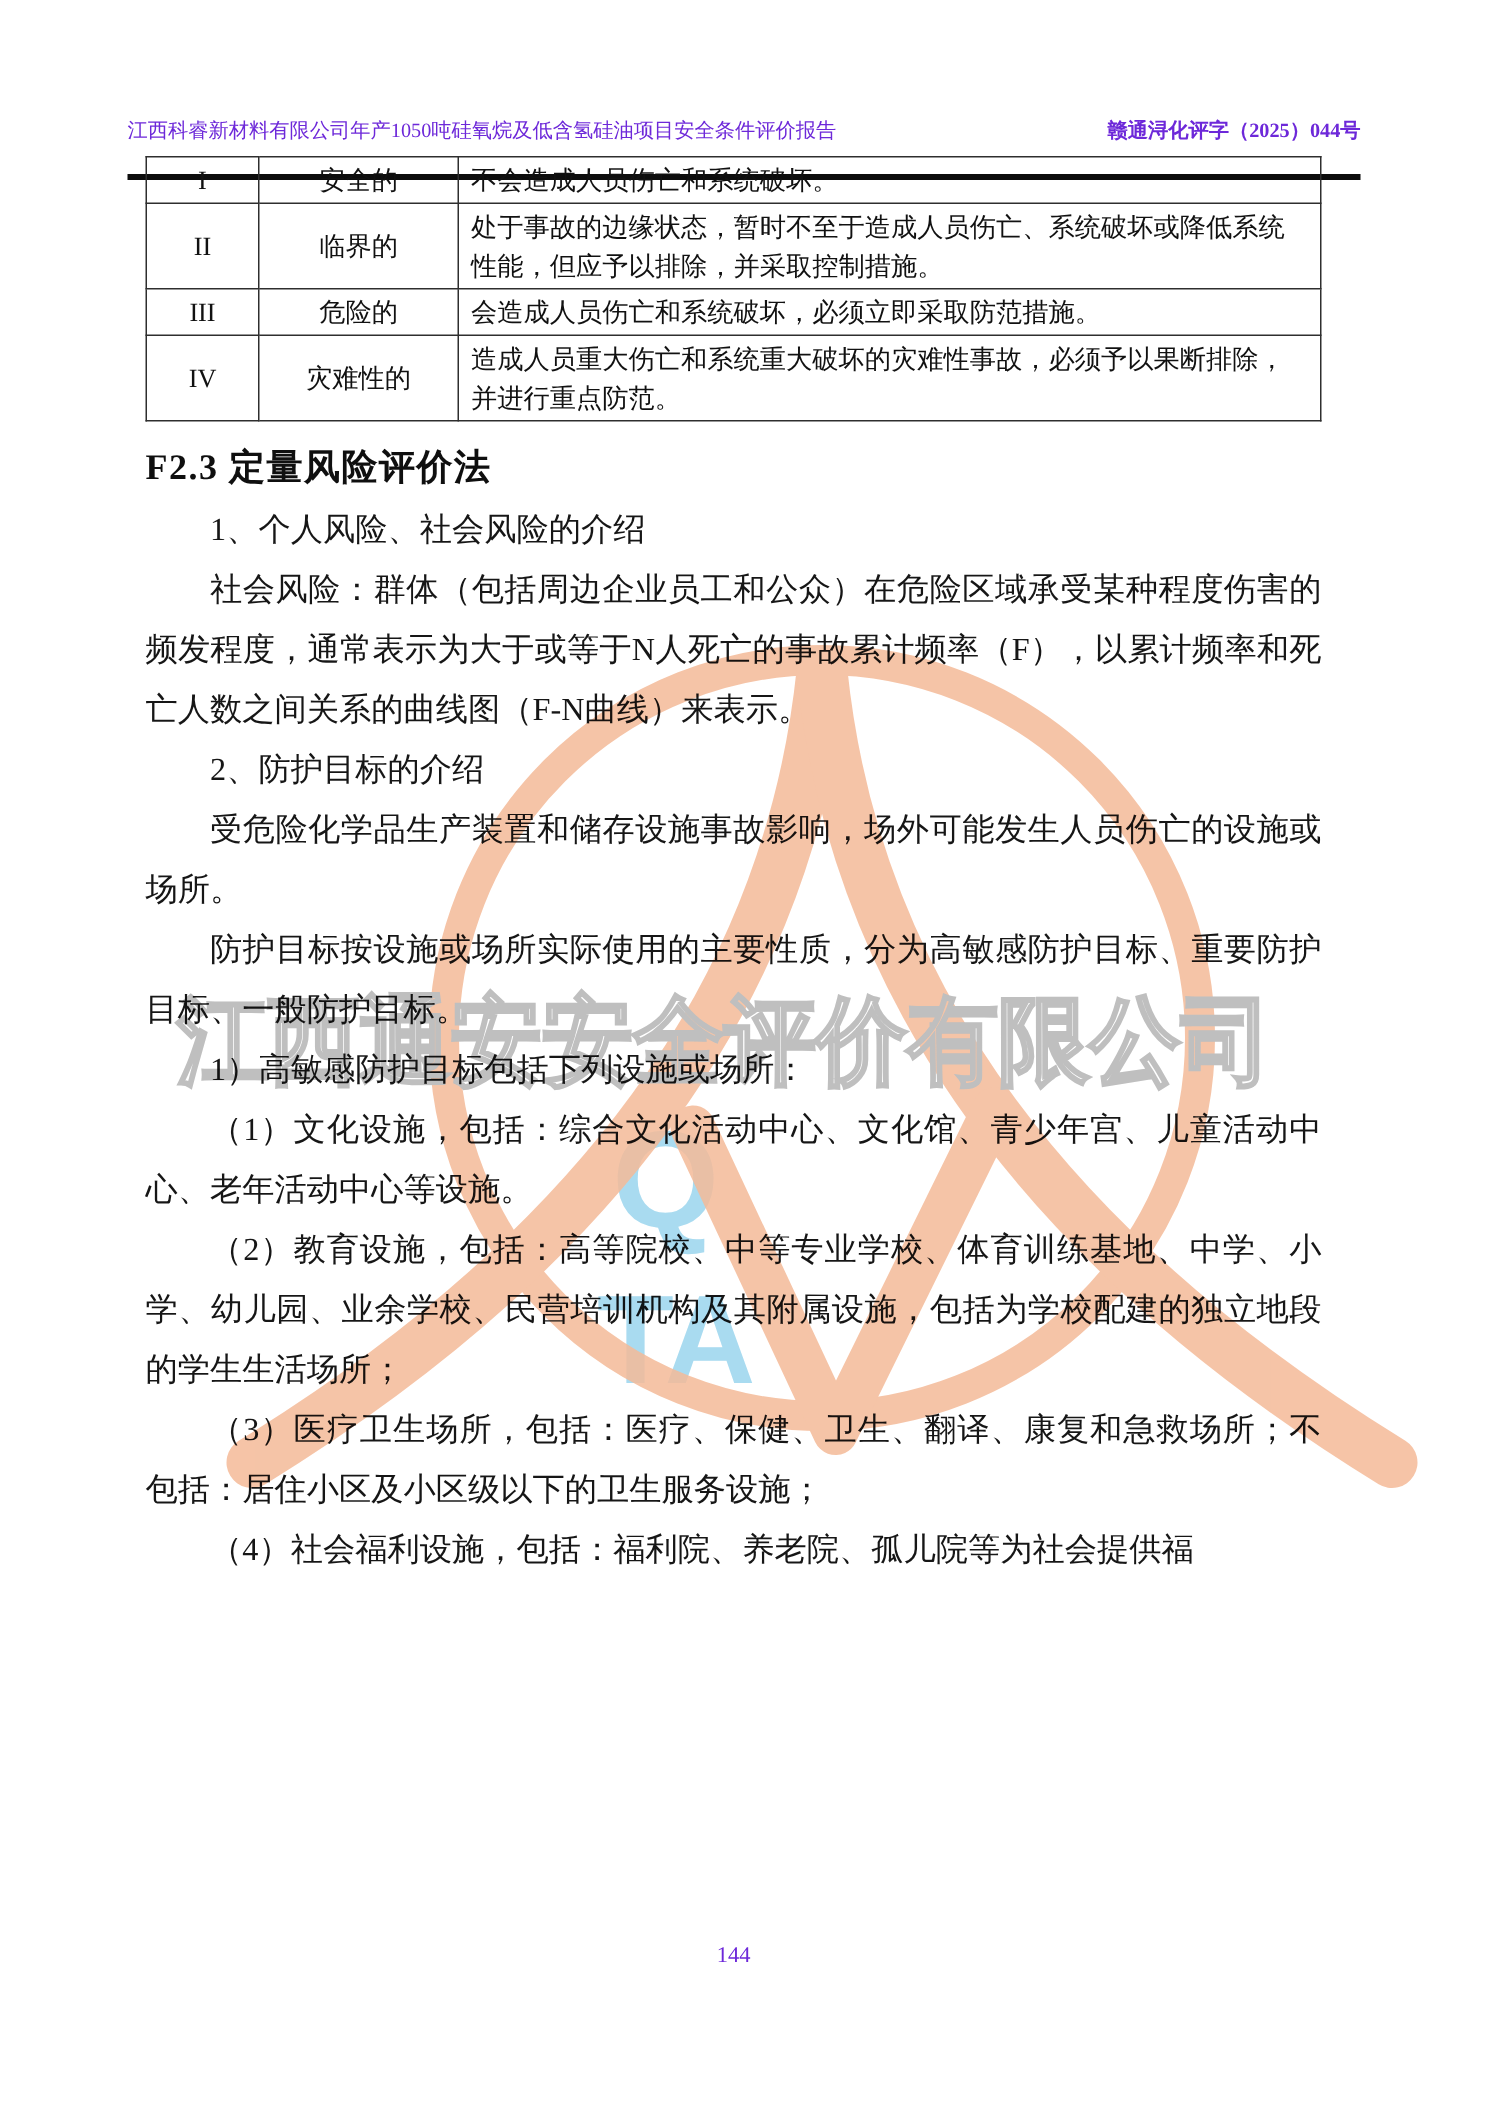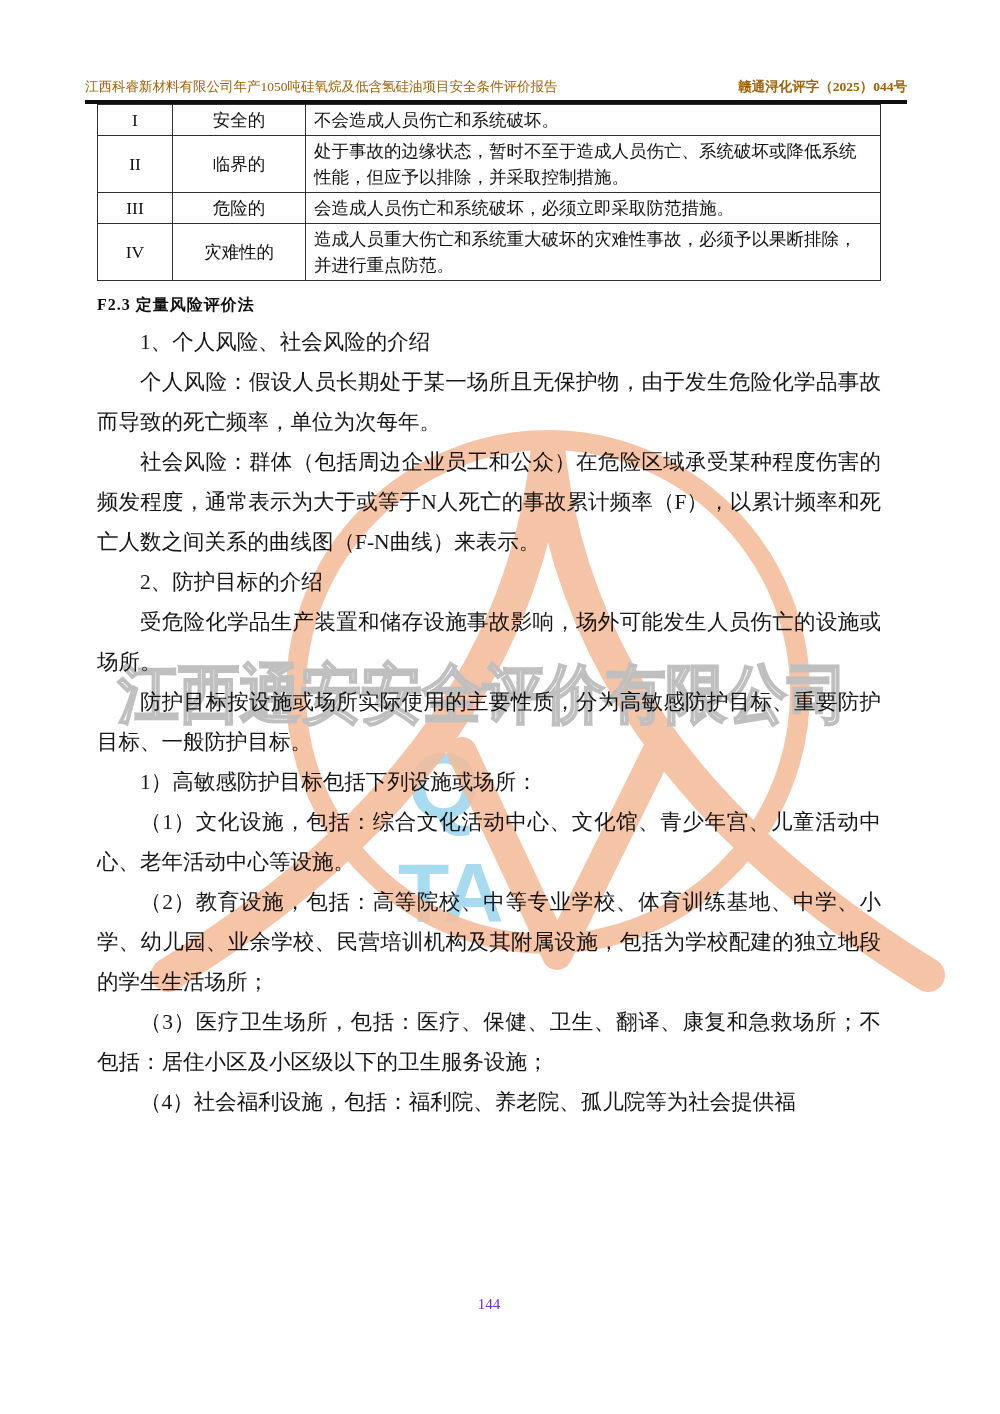--- a/index.html
+++ b/index.html
@@ -10,42 +10,42 @@
     font-family:"Liberation Serif","DejaVu Serif",serif;
     color:#1c1c1c;
     overflow:hidden;
   }
   
   .header{
     position:absolute;left:85px;top:78px;width:822px;
     display:flex;justify-content:space-between;align-items:flex-end;
     font-size:13.5px;
     border-bottom:4px solid #0d0d0d;
-    padding-bottom:4px;
-    color:#a16207;
+    padding-bottom:20px;
+    color:#6d28d9;
   }
   .header .h-right{font-weight:bold;}
   
   .content{position:absolute;left:97px;top:104px;width:784px;}
   table.sev{
     width:100%;border-collapse:collapse;
     font-size:17.5px;line-height:26px;color:#111;
   }
   table.sev td{
     border:1.5px solid #2e2e2e;
     padding:2px 8px;
     vertical-align:middle;
   }
   table.sev td.lvl{width:58px;text-align:center;}
   table.sev td.nm{width:116px;text-align:center;}
   table.sev td.c{}
   table.sev td.l{text-align:left;}
   .sec-heading{
     margin:14px 0 6px 0;
-    font-size:16px;font-weight:bold;color:#0f0f0f;
+    font-size:24px;font-weight:bold;color:#0f0f0f;
     letter-spacing:1px;
   }
   .body p{
     margin:0;
     font-size:21.5px;
     line-height:40px;
     text-indent:2em;
     text-align:justify;
     color:#161616;
   }
@@ -96,21 +96,20 @@
             <td class="nm">灾难性的</td>
             <td class="l">造成人员重大伤亡和系统重大破坏的灾难性事故，必须予以果断排除，并进行重点防范。</td>
           </tr>
         </tbody>
     </table>
 
     <div class="sec-heading">F2.3 定量风险评价法</div>
 
     <div class="body">
         <p>1、个人风险、社会风险的介绍</p>
-        <p>个人风险：假设人员长期处于某一场所且无保护物，由于发生危险化学品事故而导致的死亡频率，单位为次每年。</p>
         <p>社会风险：群体（包括周边企业员工和公众）在危险区域承受某种程度伤害的频发程度，通常表示为大于或等于N人死亡的事故累计频率（F），以累计频率和死亡人数之间关系的曲线图（F-N曲线）来表示。</p>
         <p>2、防护目标的介绍</p>
         <p>受危险化学品生产装置和储存设施事故影响，场外可能发生人员伤亡的设施或场所。</p>
         <p>防护目标按设施或场所实际使用的主要性质，分为高敏感防护目标、重要防护目标、一般防护目标。</p>
         <p>1）高敏感防护目标包括下列设施或场所：</p>
         <p>（1）文化设施，包括：综合文化活动中心、文化馆、青少年宫、儿童活动中心、老年活动中心等设施。</p>
         <p>（2）教育设施，包括：高等院校、中等专业学校、体育训练基地、中学、小学、幼儿园、业余学校、民营培训机构及其附属设施，包括为学校配建的独立地段的学生生活场所；</p>
         <p>（3）医疗卫生场所，包括：医疗、保健、卫生、翻译、康复和急救场所；不包括：居住小区及小区级以下的卫生服务设施；</p>
         <p>（4）社会福利设施，包括：福利院、养老院、孤儿院等为社会提供福</p>
       </div>

